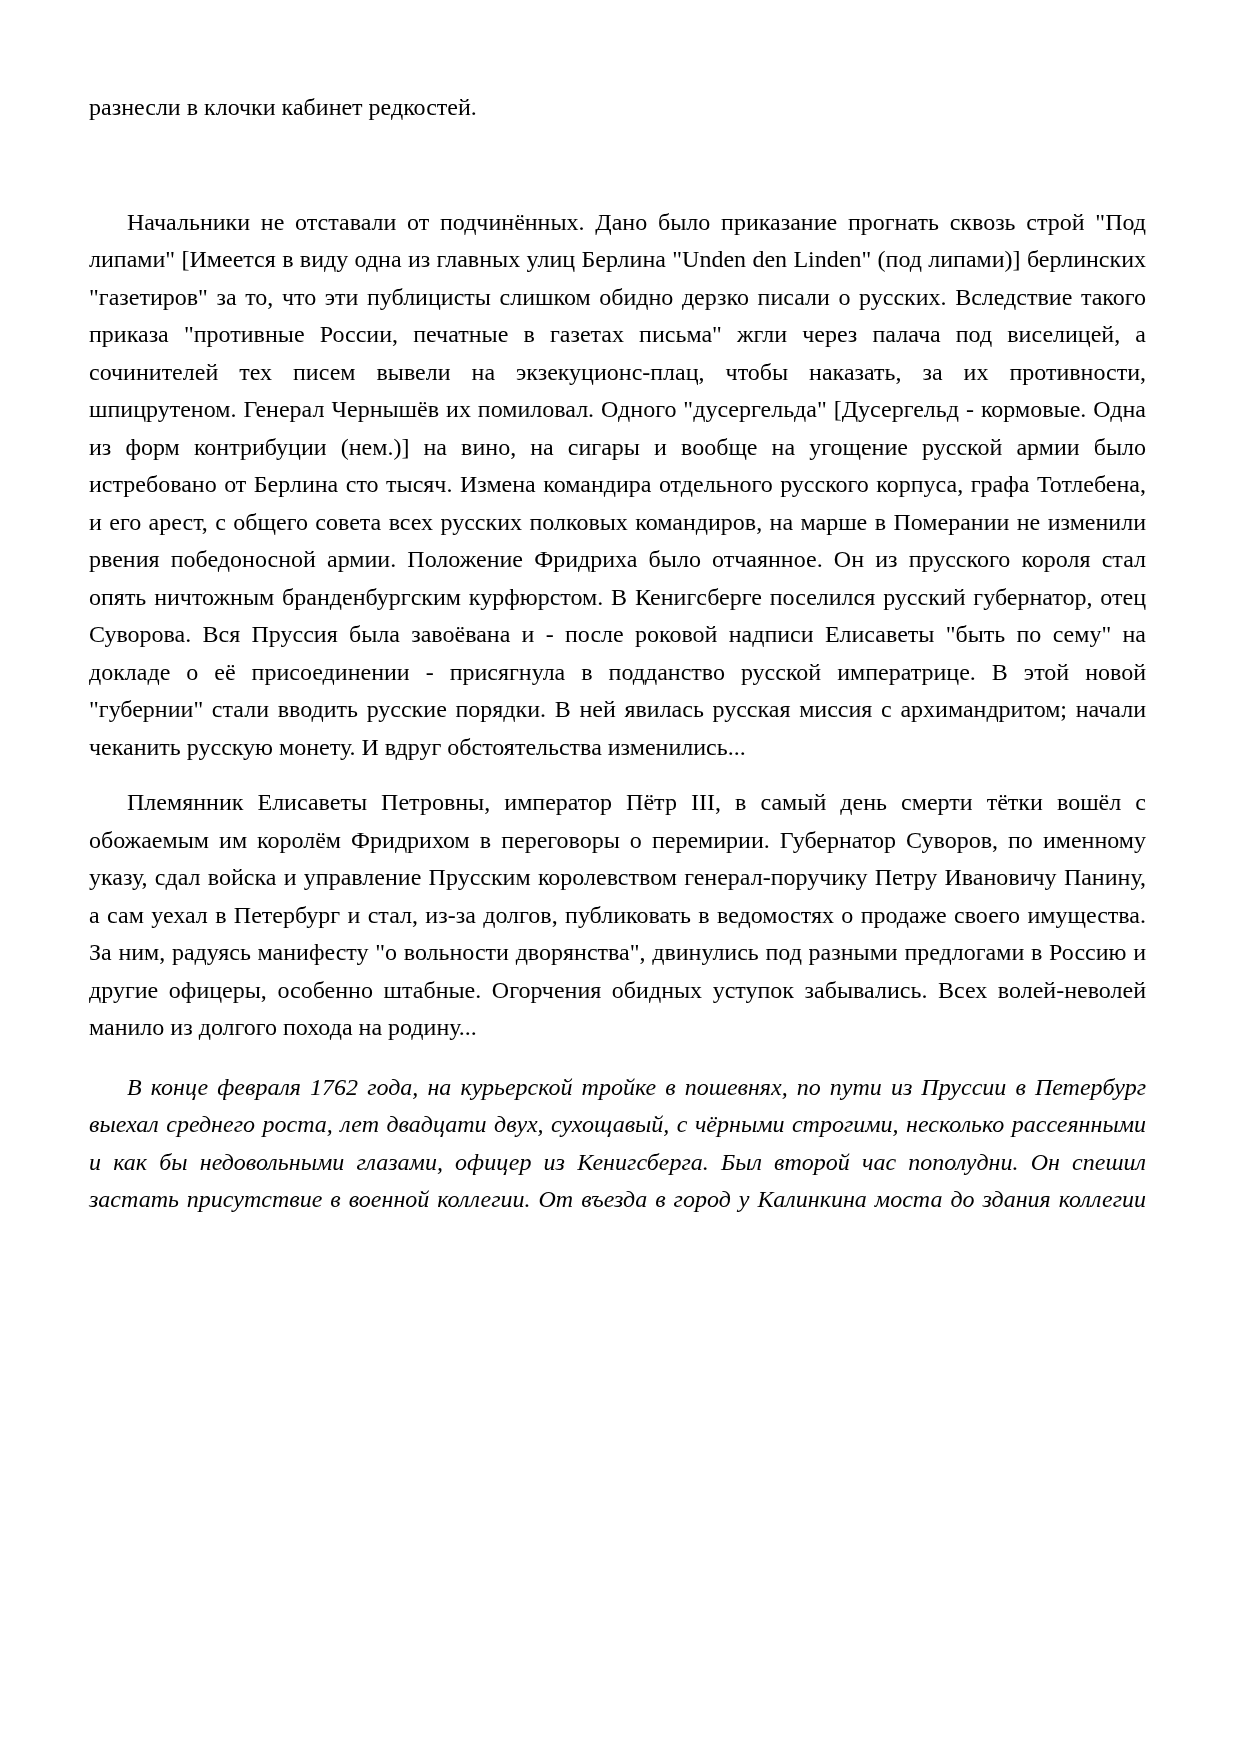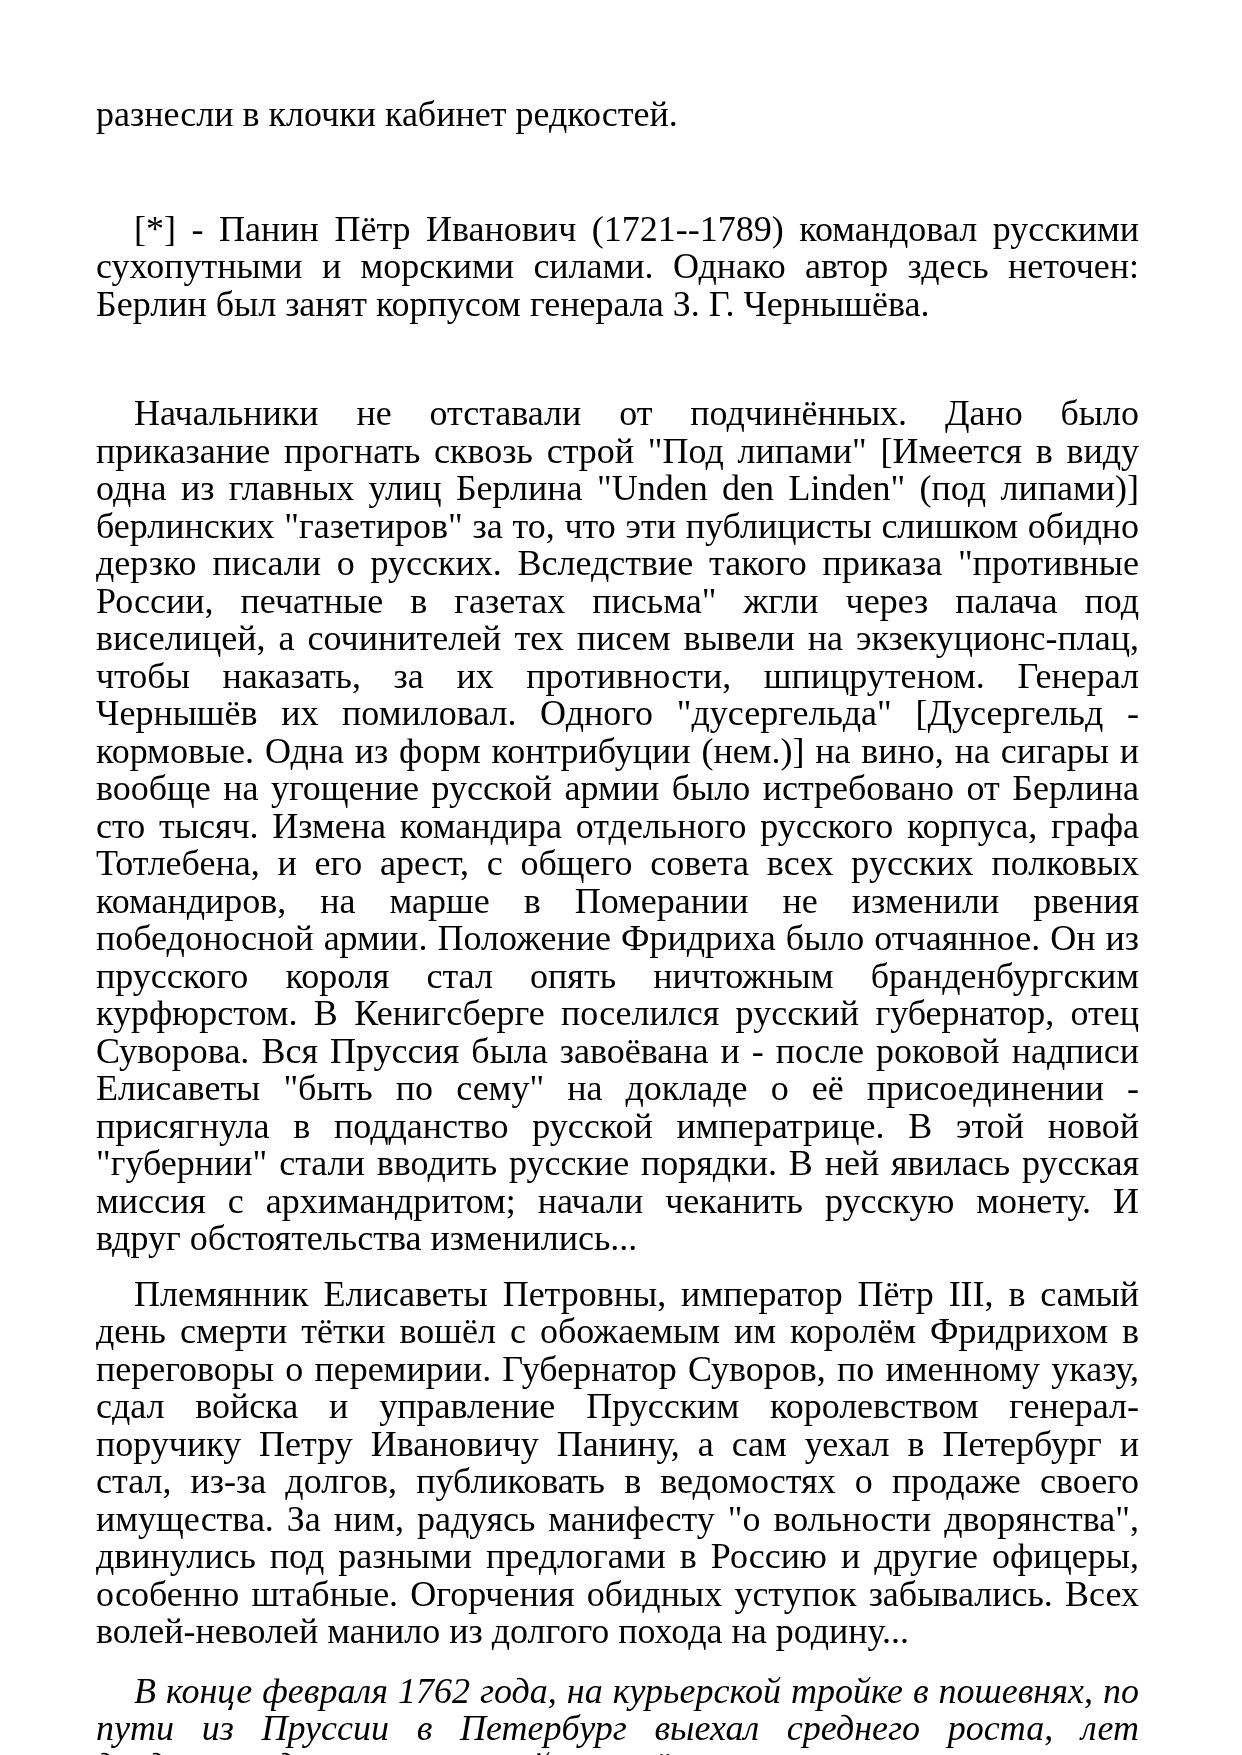--- a/index.html
+++ b/index.html
@@ -12,23 +12,23 @@
     width: 1242px;
     height: 1755px;
     margin: 0 auto;
     background: #ffffff;
     color: #000000;
     box-sizing: border-box;
     padding: 85px 92px 0 85px;
     overflow: hidden;
   }
   .para {
-    margin: 11px;
+    margin: 4px;
     font-family: "Liberation Serif", "DejaVu Serif", serif;
-    font-size: 36px;
+    font-size: 24px;
     line-height: 37.5px;
     text-align: justify;
     letter-spacing: 0;
     word-spacing: normal;
     hyphens: none;
     -webkit-hyphens: none;
   }
   
   .indent { text-indent: 38px; }
   
@@ -39,21 +39,20 @@
   .gap-between-paras  { margin-top: 18px; }     
   .gap-between-paras2 { margin-top: 22px; }
 </style>
 </head>
 <body>
 
 <div class="page">
 
   <p class="para gap-after-cont">разнесли в клочки кабинет редкостей.</p>
 
-  <p class="para indent gap-after-footnote">[*] - Панин Пётр Иванович (1721--1789) командовал русскими сухопутными и морскими силами. Однако автор здесь неточен: Берлин был занят корпусом генерала З. Г. Чернышёва.</p>
 
   <p class="para indent">Начальники не отставали от подчинённых. Дано было приказание прогнать сквозь строй "Под липами" [Имеется в виду одна из главных улиц Берлина "Unden den Linden" (под липами)] берлинских "газетиров" за то, что эти публицисты слишком обидно дерзко писали о русских. Вследствие такого приказа "противные России, печатные в газетах письма" жгли через палача под виселицей, а сочинителей тех писем вывели на экзекуционс-плац, чтобы наказать, за их противности, шпицрутеном. Генерал Чернышёв их помиловал. Одного "дусергельда" [Дусергельд - кормовые. Одна из форм контрибуции (нем.)] на вино, на сигары и вообще на угощение русской армии было истребовано от Берлина сто тысяч. Измена командира отдельного русского корпуса, графа Тотлебена, и его арест, с общего совета всех русских полковых командиров, на марше в Померании не изменили рвения победоносной армии. Положение Фридриха было отчаянное. Он из прусского короля стал опять ничтожным бранденбургским курфюрстом. В Кенигсберге поселился русский губернатор, отец Суворова. Вся Пруссия была завоёвана и - после роковой надписи Елисаветы "быть по сему" на докладе о её присоединении - присягнула в подданство русской императрице. В этой новой "губернии" стали вводить русские порядки. В ней явилась русская миссия с архимандритом; начали чеканить русскую монету. И вдруг обстоятельства изменились...</p>
 
   <p class="para indent gap-between-paras">Племянник Елисаветы Петровны, император Пётр III, в самый день смерти тётки вошёл с обожаемым им королём Фридрихом в переговоры о перемирии. Губернатор Суворов, по именному указу, сдал войска и управление Прусским королевством генерал-поручику Петру Ивановичу Панину, а сам уехал в Петербург и стал, из-за долгов, публиковать в ведомостях о продаже своего имущества. За ним, радуясь манифесту "о вольности дворянства", двинулись под разными предлогами в Россию и другие офицеры, особенно штабные. Огорчения обидных уступок забывались. Всех волей-неволей манило из долгого похода на родину...</p>
 
   <p class="para indent gap-between-paras2 justify-last">В конце февраля 1762 года, на курьерской тройке в пошевнях, по пути из Пруссии в Петербург выехал среднего роста, лет двадцати двух, сухощавый, с чёрными строгими, несколько рассеянными и как бы недовольными глазами, офицер из Кенигсберга. Был второй час пополудни. Он спешил застать присутствие в военной коллегии. От въезда в город у Калинкина моста до здания коллегии</p>
 
 </div>
 
 </body></html>

